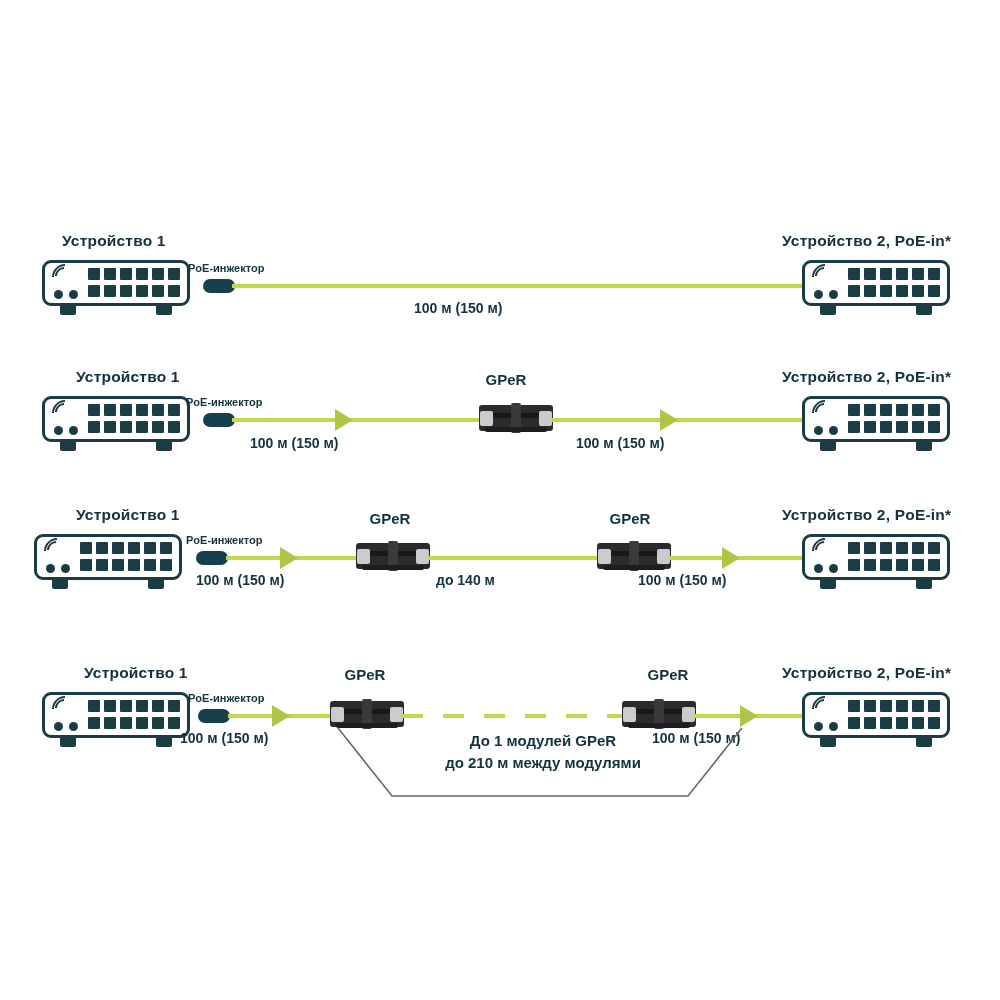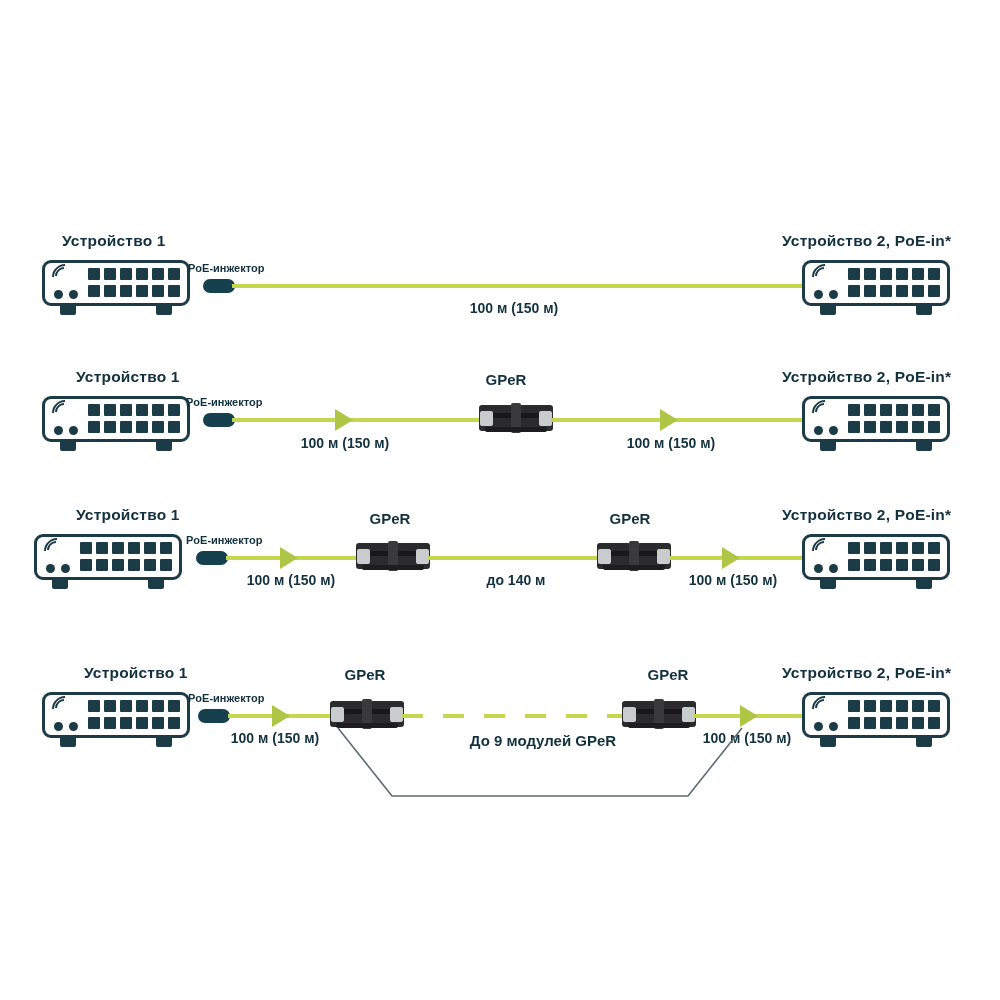--- a/index.html
+++ b/index.html
@@ -22,21 +22,21 @@
   }
   .gperlabel{
     font-size:15px;font-weight:bold;color:#13323f;
     white-space:nowrap;text-align:center;
   }
   .poelabel{
     font-size:11px;font-weight:bold;color:#13323f;white-space:nowrap;
   }
   .dist{
     font-size:14px;font-weight:bold;color:#13323f;
-    white-space:nowrap;text-align:center;
+    white-space:nowrap;
   }
   .bracketlabel{
     font-size:15px;font-weight:bold;color:#13323f;
     white-space:nowrap;text-align:center;line-height:1.45;
   }
 
   
   .device{position:absolute;}
   .dev-body{
     position:absolute;left:0;top:0;
@@ -429,21 +429,22 @@
 
     <div class="link" style="left:694px;top:714px;width:108px;"></div>
     <div class="arrow" style="left:740px;top:705px;"></div>
     <div class="abs dist" style="left:652px;top:730px;width:190px;">100 м (150 м)</div>
 
     <svg class="bracket" width="420" height="82" viewBox="0 0 420 82" style="left:330px;top:722px;">
       <polyline points="8,6 62,74 358,74 412,6" fill="none" stroke="#5d6b70" stroke-width="1.6" stroke-linejoin="miter" stroke-linecap="butt"></polyline>
     </svg>
 
     <div class="abs bracketlabel" style="left:368px;top:730px;width:350px;">
-      <div>До 9 модулей GPeR</div>
+      <div>До 1 модулей GPeR</div>
+      <div>до 210 м между модулями</div>
     </div>
 
     <div class="abs devlabel" style="left:782px;top:664px;">Устройство 2, PoE-in*</div>
 
     <div class="device" style="left:802px;top:692px;width:148px;height:56px;">
       <div class="dev-body" style="width:148px;height:46px;"></div>
       <div class="dev-foot" style="left:18px;top:46px;width:16px;height:9px;"></div>
       <div class="dev-foot" style="left:114px;top:46px;width:16px;height:9px;"></div>
       <div class="arc" style="left:10px;top:4px;width:22px;height:22px;transform:rotate(45deg);"></div>
       <div class="arc" style="left:13px;top:7px;width:14px;height:14px;transform:rotate(45deg);"></div>

